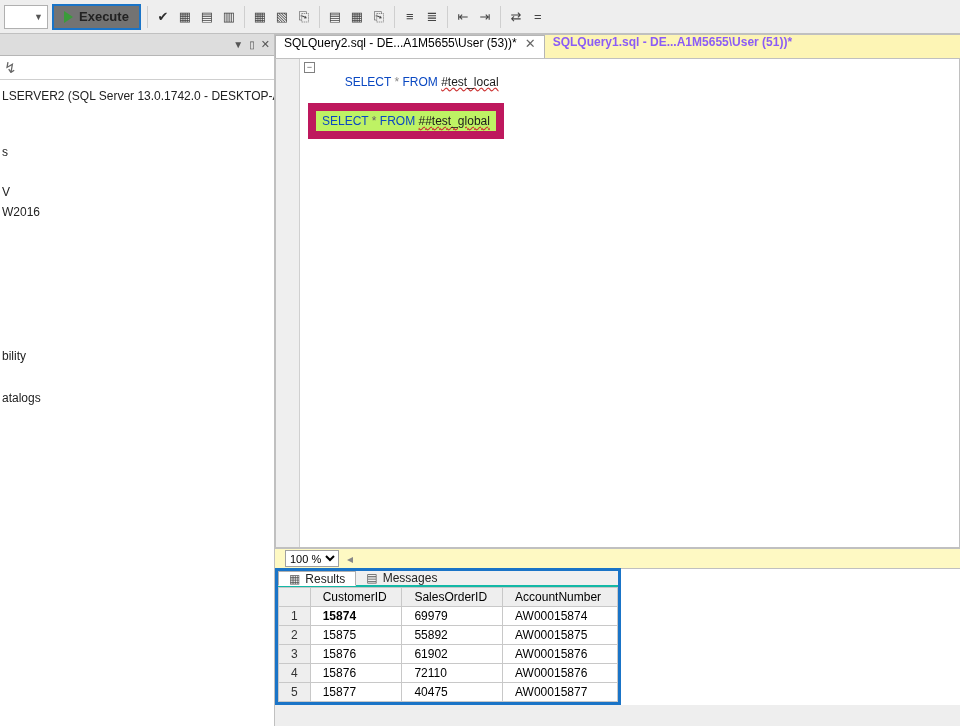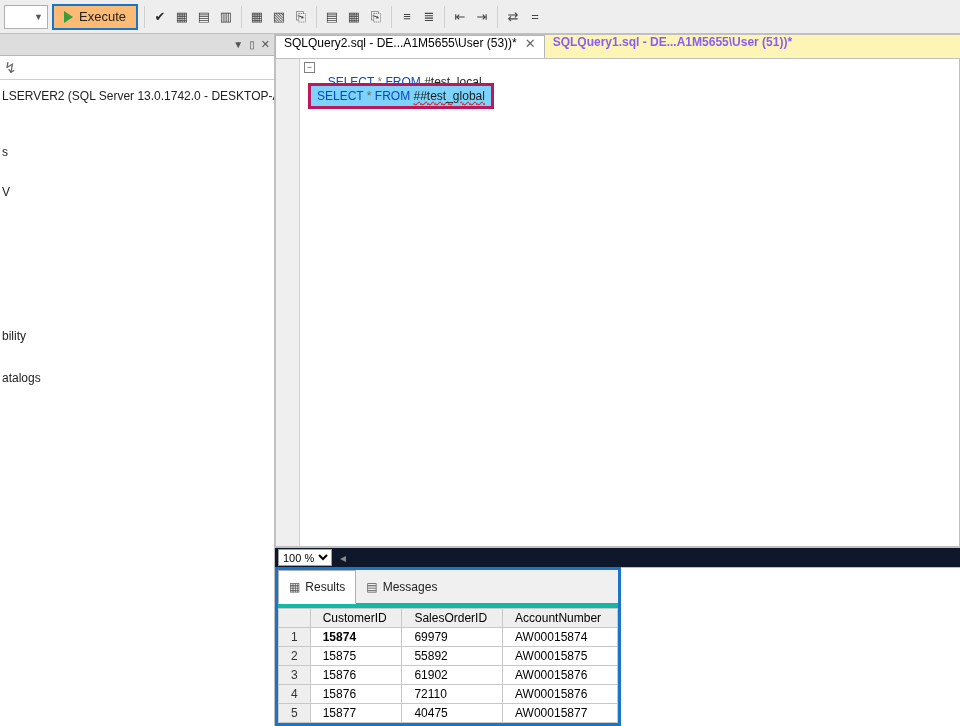--- a/index.html
+++ b/index.html
@@ -8,22 +8,22 @@
     
     .toolbar {
       height:34px; background:#eeeeee; border-bottom:1px solid #c0c0c0;
       display:flex; align-items:center; padding:0 4px; gap:4px;
     }
     .combo-down {
       width:44px; height:24px; border:1px solid #b0b0b0; background:#ffffff;
       display:flex; align-items:center; justify-content:flex-end; padding-right:4px;
     }
     .exec-btn {
-      height:26px; border:2.5px solid #1a74c7; background:#fdba74;
-      display:flex; align-items:center; gap:6px; padding:0 10px; cursor:pointer;
+      height:26px; border:2.5px solid #1a74c7; background:#737373;
+      display:flex; align-items:center; gap:6px; padding:0 10px; cursor:pointer;font-weight:bold;
     }
     .exec-btn .play { width:0; height:0; border-left:9px solid #3a9c3a; border-top:6px solid transparent; border-bottom:6px solid transparent; }
     .exec-btn span { font-size:13px; color:#222; }
     .tb-sep { width:1px; height:22px; background:#cfcfcf; margin:0 2px; }
     .tb-ico { width:18px; height:18px; display:flex; align-items:center; justify-content:center; color:#444; font-size:13px; cursor:pointer; }
     .check::before{content:"✔";color:#2c2c2c;}
     .boxes::before{content:"▦";}
     .page::before{content:"▤";}
     .db1::before{content:"▥";}
     .db2::before{content:"▦";}
@@ -72,47 +72,47 @@
     
     .editor {
       position:relative; height:490px; background:#ffffff; border:1px solid #c0c0c0;
       font-family:Consolas,monospace; font-size:14px;
       overflow:hidden;
     }
     .gutter { position:absolute; left:0; top:0; width:24px; height:100%;
               background:#efefef; border-right:1px solid #d0d0d0; }
     .fold { position:absolute; left:28px; top:3px; width:11px; height:11px;
             border:1px solid #808080; background:#fff; display:flex; align-items:center; justify-content:center; font-size:9px; color:#555; line-height:1; }
-    .codeln { position:absolute; left:25px; white-space:pre; }
+    .codeln { position:absolute; left:42px; white-space:pre; }
     .codeln .kw{color:#0a48c2}
     .codeln .op{color:#888}
     .codeln .tbl{color:#1b1b1b;text-decoration: underline wavy #c33;}
     .line1 { top:2px;}
     .line3wrap {
-      position:absolute; left:32px; top:24px;
-      border:3px solid #be185d; padding:3px 6px; background:#7dd3fc;
+      position:absolute; left:32px; top:44px;
+      border:8px solid #be185d; padding:3px 6px; background:#bef264;
     }
     .line3wrap .kw{color:#0a48c2}
     .line3wrap .op{color:#666}
     .line3wrap .tbl{color:#1b1b1b;text-decoration: underline wavy #c33;}
 
     
-    .zoomrow{ height:20px; background:#0f172a; border-top:1px solid #c0c0c0;
-              display:flex; align-items:center; padding-left:3px; gap:8px; font-size:12px;}
+    .zoomrow{ height:20px; background:#fef9c3; border-top:1px solid #c0c0c0;
+              display:flex; align-items:center; padding-left:10px; gap:8px; font-size:12px;}
     .zoomrow select{border:1px solid #a0a0a0;height:17px;font-size:11px;background:#fff}
 
     
     .results-wrap {
       flex:1;
       border:3.5px solid #1a74c7; background:#fff;
       width:318px;              
       margin-left:0;
     }
     .results-container { display:flex; flex-direction:column; height:100%; }
-    .rtabs { display:flex; height:38px; background:#f0f0f0; border-bottom:5px solid #14b8a6; }
+    .rtabs { display:flex; height:16px; background:#f0f0f0; border-bottom:2px solid #14b8a6; }
     .rtab { padding:0 10px; display:flex; align-items:center; gap:5px; font-size:12px; color:#222; }
     .rtab.active { background:#ffffff; border:1px solid #b0b0b0; border-bottom:1px solid #fff; margin-bottom:-1px; }
     .rtab .ico::before{content:"▦";font-size:12px;color:#555}
     .rtab .ico2::before{content:"▤";font-size:12px;color:#555}
 
     table.results {
       width:100%; border-collapse:collapse; font-size:12px; background:#ffffff;
     }
     table.results th, table.results td {
       border:1px solid #c8c8c8; padding:2px 12px; text-align:left; white-space:nowrap;
@@ -173,20 +173,21 @@
     </div>
     <div class="ex-toolbar">
       <span>↯</span>
     </div>
     <div class="ex-body">
       <div class="ex-item">LSERVER2 (SQL Server 13.0.1742.0 - DESKTOP-A</div>
       <div class="gap"></div>
       <div class="ex-item">s</div>
       <div class="gap" style="height:20px"></div>
       <div class="ex-item">V</div>
+      <div class="ex-item">W2016</div>
       <div style="height:124px"></div>
       <div class="ex-item">bility</div>
       <div style="height:22px"></div>
       <div class="ex-item">atalogs</div>
     </div>
   </div>
 
   <div class="main">
 
     <div class="tabstrip">

